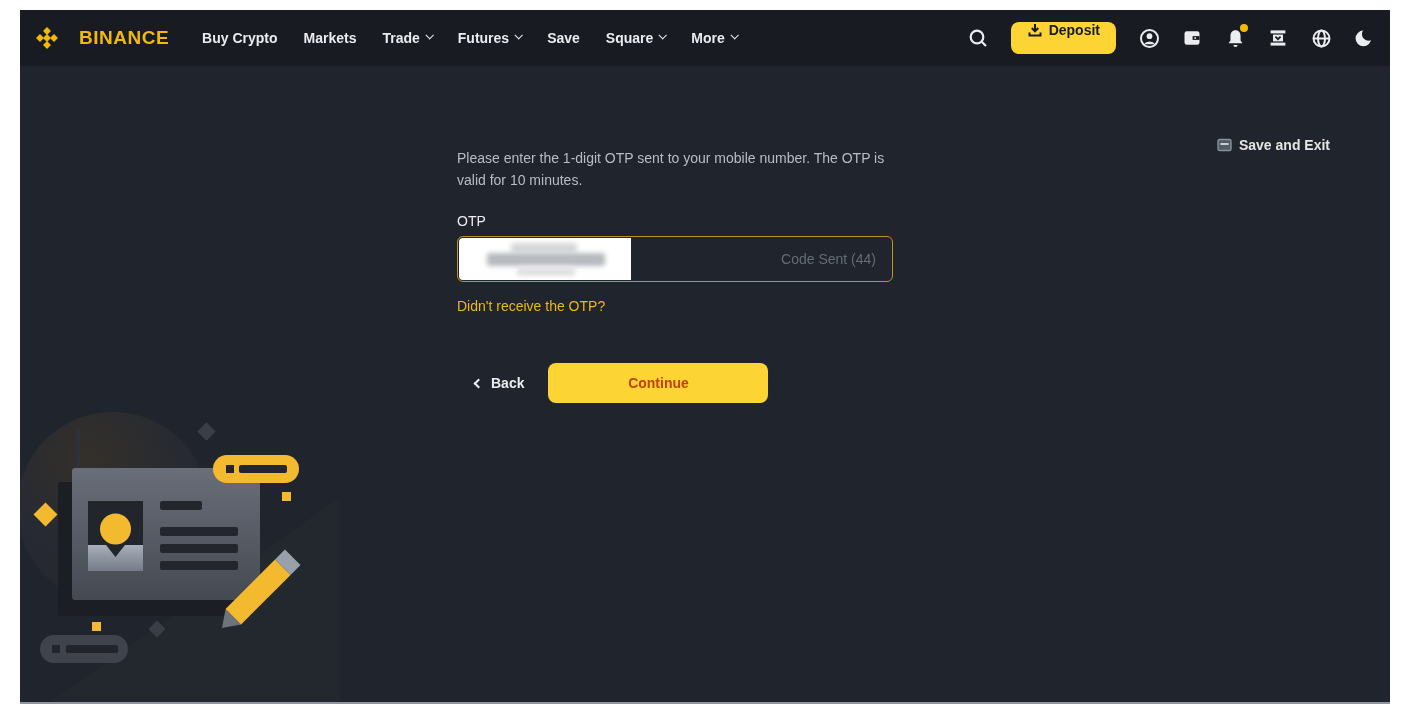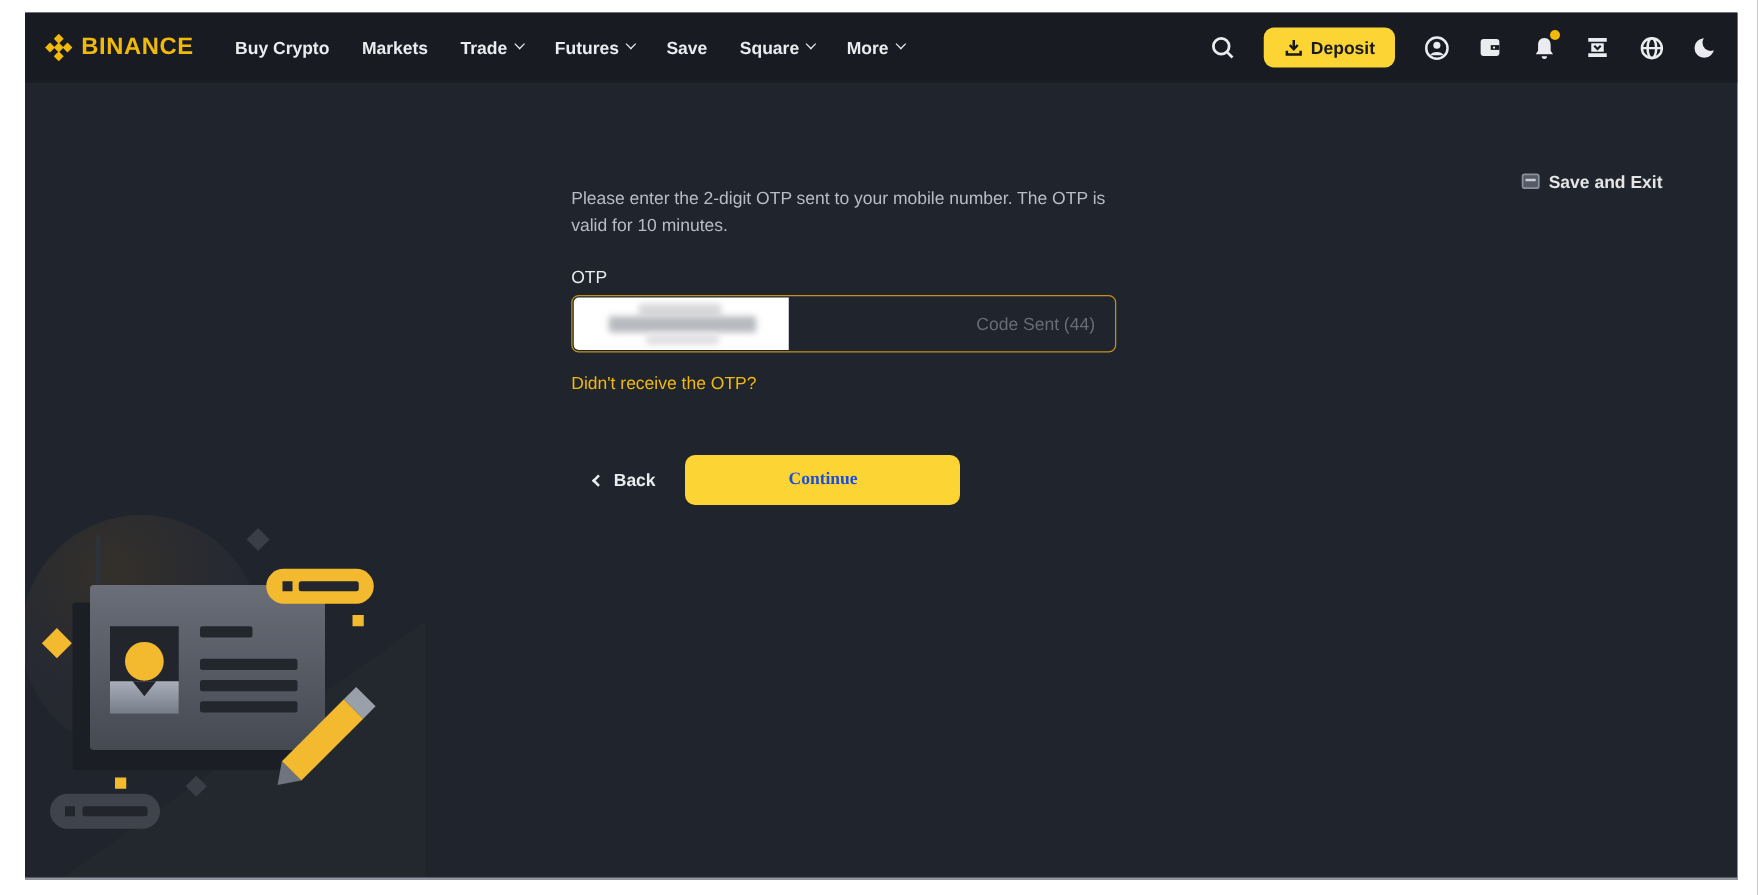--- a/index.html
+++ b/index.html
@@ -1,48 +1,48 @@
 <!DOCTYPE html>
 <html><head>
 <meta charset="utf-8">
 <style>
   * { margin:0; padding:0; box-sizing:border-box; }
   html,body { width:1406px; height:716px; background:#ffffff; font-family:"Liberation Sans", sans-serif; overflow:hidden; }
   .screen { position:absolute; left:20px; top:10px; width:1370px; height:694px; background:#20242C; overflow:hidden; }
 
   
   .nav { position:absolute; left:0; top:0; width:100%; height:56px; background:#181B21; display:flex; align-items:center; padding:0 10px 0 8px; z-index:5; }
-  .brand { display:flex; align-items:center; gap:7px; padding:0 8px; cursor:pointer; }
+  .brand { display:flex; align-items:center; gap:21px; padding:0 8px; cursor:pointer; }
   .brand-text { color:#F0B90B; font-weight:bold; font-size:19px; letter-spacing:.5px; }
   .menu { display:flex; align-items:flex-end; margin-left:12px; }
   .menu-item { display:flex; align-items:center; color:#EAECEF; font-size:14px; font-weight:bold; padding:0 13px; height:56px; cursor:pointer; white-space:nowrap; }
   .caret { width:6px; height:6px; border-right:1.7px solid #EAECEF; border-bottom:1.7px solid #EAECEF; transform:rotate(45deg) translateY(-1px); margin-left:6px; margin-top:-4px; }
   .nav-right { margin-left:auto; display:flex; align-items:center; gap:11px; }
   .icon-btn { width:32px; height:32px; display:flex; align-items:center; justify-content:center; cursor:pointer; position:relative; }
-  .deposit-btn { display:flex; align-items:center; gap:6px; background:#FCD535; color:#181A20; font-size:14px; font-weight:bold; height:32px; padding:0 16px; border-radius:8px; border:none; cursor:pointer; margin:0 6px; }
+  .deposit-btn { display:flex; align-items:flex-start; gap:6px; background:#FCD535; color:#181A20; font-size:14px; font-weight:bold; height:32px; padding:0 16px; border-radius:8px; border:none; cursor:pointer; margin:0 6px; }
 
   
   .save-exit { position:absolute; top:127px; right:60px; display:flex; align-items:center; gap:7px; color:#e5e5e5; font-size:14px; font-weight:bold; cursor:pointer; }
   .content { position:absolute; left:437px; top:121px; width:456px; }
   h1.title { color:#EAECEF; font-size:32px; font-weight:bold; line-height:1.1; }
   .instructions { margin-top:16px; width:452px; color:#B7BDC6; font-size:14px; line-height:22px; }
   .otp-label { margin-top:22px; color:#EAECEF; font-size:14px; }
   .otp-field { position:relative; margin-top:7px; width:436px; height:46px; border:1px solid #C29020; border-radius:6px; background:transparent; }
   .otp-input { position:absolute; inset:0; width:100%; height:100%; background:transparent; border:none; outline:none; color:#EAECEF; font-size:14px; padding:0 120px 0 14px; font-family:"Liberation Sans", sans-serif; }
   .redaction { position:absolute; left:1px; top:1px; width:172px; height:42px; background:#ffffff; border-radius:4px 0 0 4px; overflow:hidden; }
   .redaction .smudge { position:absolute; border-radius:2px; filter:blur(2.5px); }
   .smudge.s1 { left:52px; top:5px; width:66px; height:10px; background:#d7d7d9; }
   .smudge.s2 { left:28px; top:15px; width:118px; height:13px; background:#b7babf; }
   .smudge.s3 { left:58px; top:29px; width:58px; height:9px; background:#e0e0e2; }
   .code-sent { position:absolute; right:16px; top:50%; transform:translateY(-50%); color:#666D76; font-size:14px; font-weight:500; }
   .resend { margin-top:16px; color:#F0B90B; font-size:14px; font-weight:normal; cursor:pointer; display:inline-block; }
   .btn-row { margin-top:48px; display:flex; align-items:center; }
   .back-link { display:flex; align-items:center; gap:9px; margin-left:18px; color:#EAECEF; font-size:14px; font-weight:bold; cursor:pointer; }
   .chev-left { width:7px; height:7px; border-left:2px solid #EAECEF; border-bottom:2px solid #EAECEF; transform:rotate(45deg); }
-  .continue-btn { margin-left:24px; width:220px; height:40px; background:#FCD535; color:#1d4ed8; font-size:14px; font-weight:bold; border:none; border-radius:8px; cursor:pointer; font-family:Liberation Serif, serif; }
+  .continue-btn { margin-left:24px; width:220px; height:40px; background:#FCD535; color:#c2410c; font-size:14px; font-weight:bold; border:none; border-radius:8px; cursor:pointer; font-family:Liberation Sans, sans-serif; }
 
   .illustration { position:absolute; left:0; bottom:2px; width:320px; height:320px; }
   .bottom-line { position:absolute; left:0; bottom:0; width:100%; height:2px; background:#8F959E; z-index:6; }
 </style>
 </head>
 <body>
 
 <div class="screen">
 
   <div class="nav">
@@ -158,21 +158,21 @@
 
   <div class="save-exit">
     <svg width="15" height="14" viewBox="0 0 15 14">
       <rect x="1" y="1.5" width="13" height="11" rx="1.6" fill="#545B66" stroke="#8A919B" stroke-width="1.4"></rect>
       <rect x="3.4" y="5" width="8.2" height="2" fill="#C8CDD4"></rect>
     </svg>
     <span>Save and Exit</span>
   </div>
 
   <div class="content">
-    <p class="instructions">Please enter the 2-digit OTP sent to your mobile number. The OTP is valid for 10 minutes.</p>
+    <p class="instructions">Please enter the 1-digit OTP sent to your mobile number. The OTP is valid for 10 minutes.</p>
 
     <div class="otp-label">OTP</div>
 
     <div class="otp-field">
       <input class="otp-input" type="text" value="" style="">
       <div class="redaction">
         <div class="smudge s1"></div>
         <div class="smudge s2"></div>
         <div class="smudge s3"></div>
       </div>

